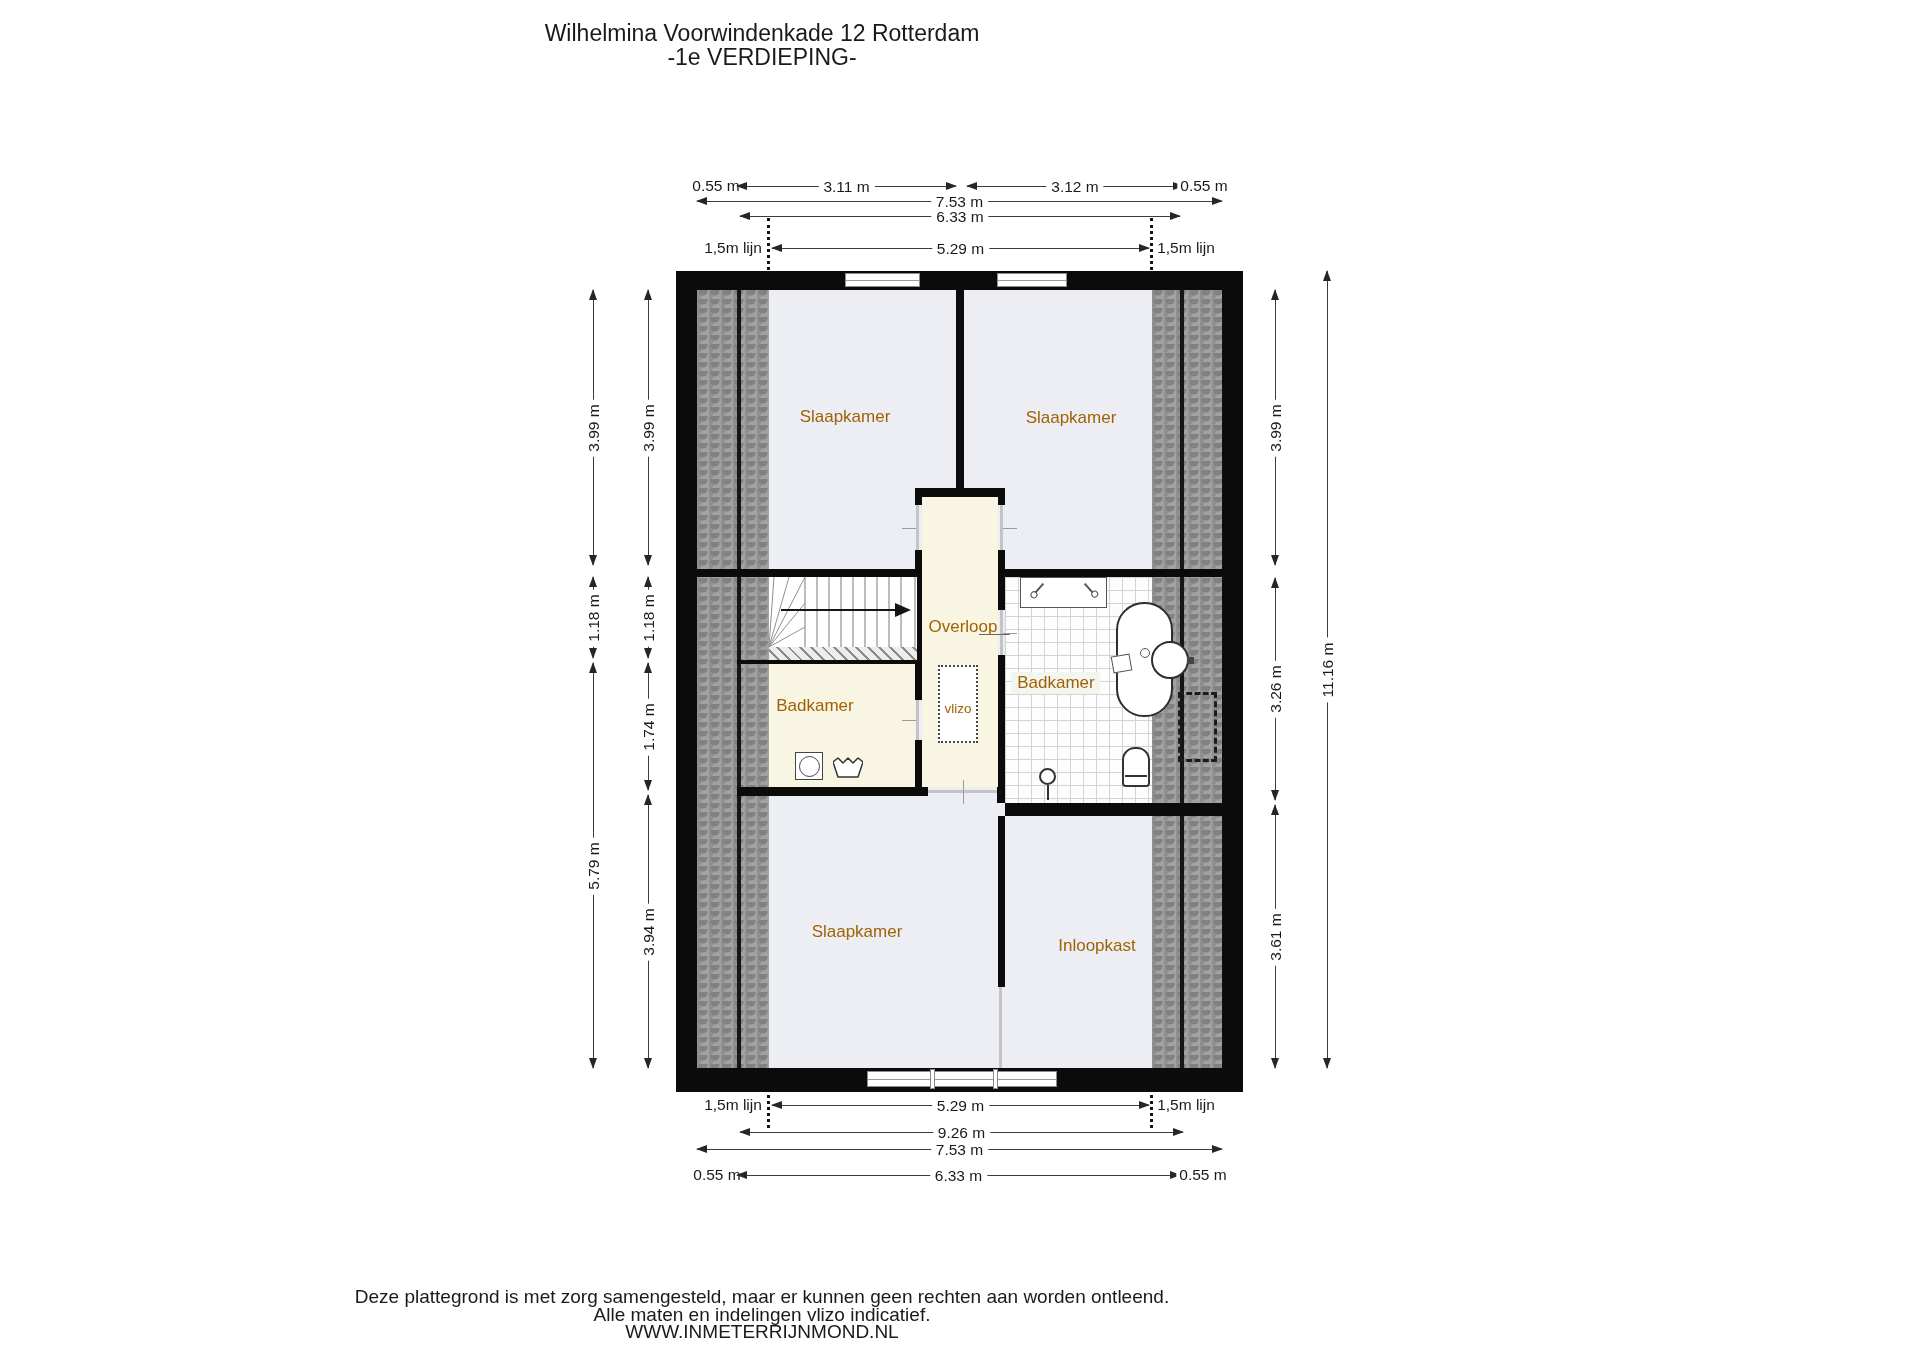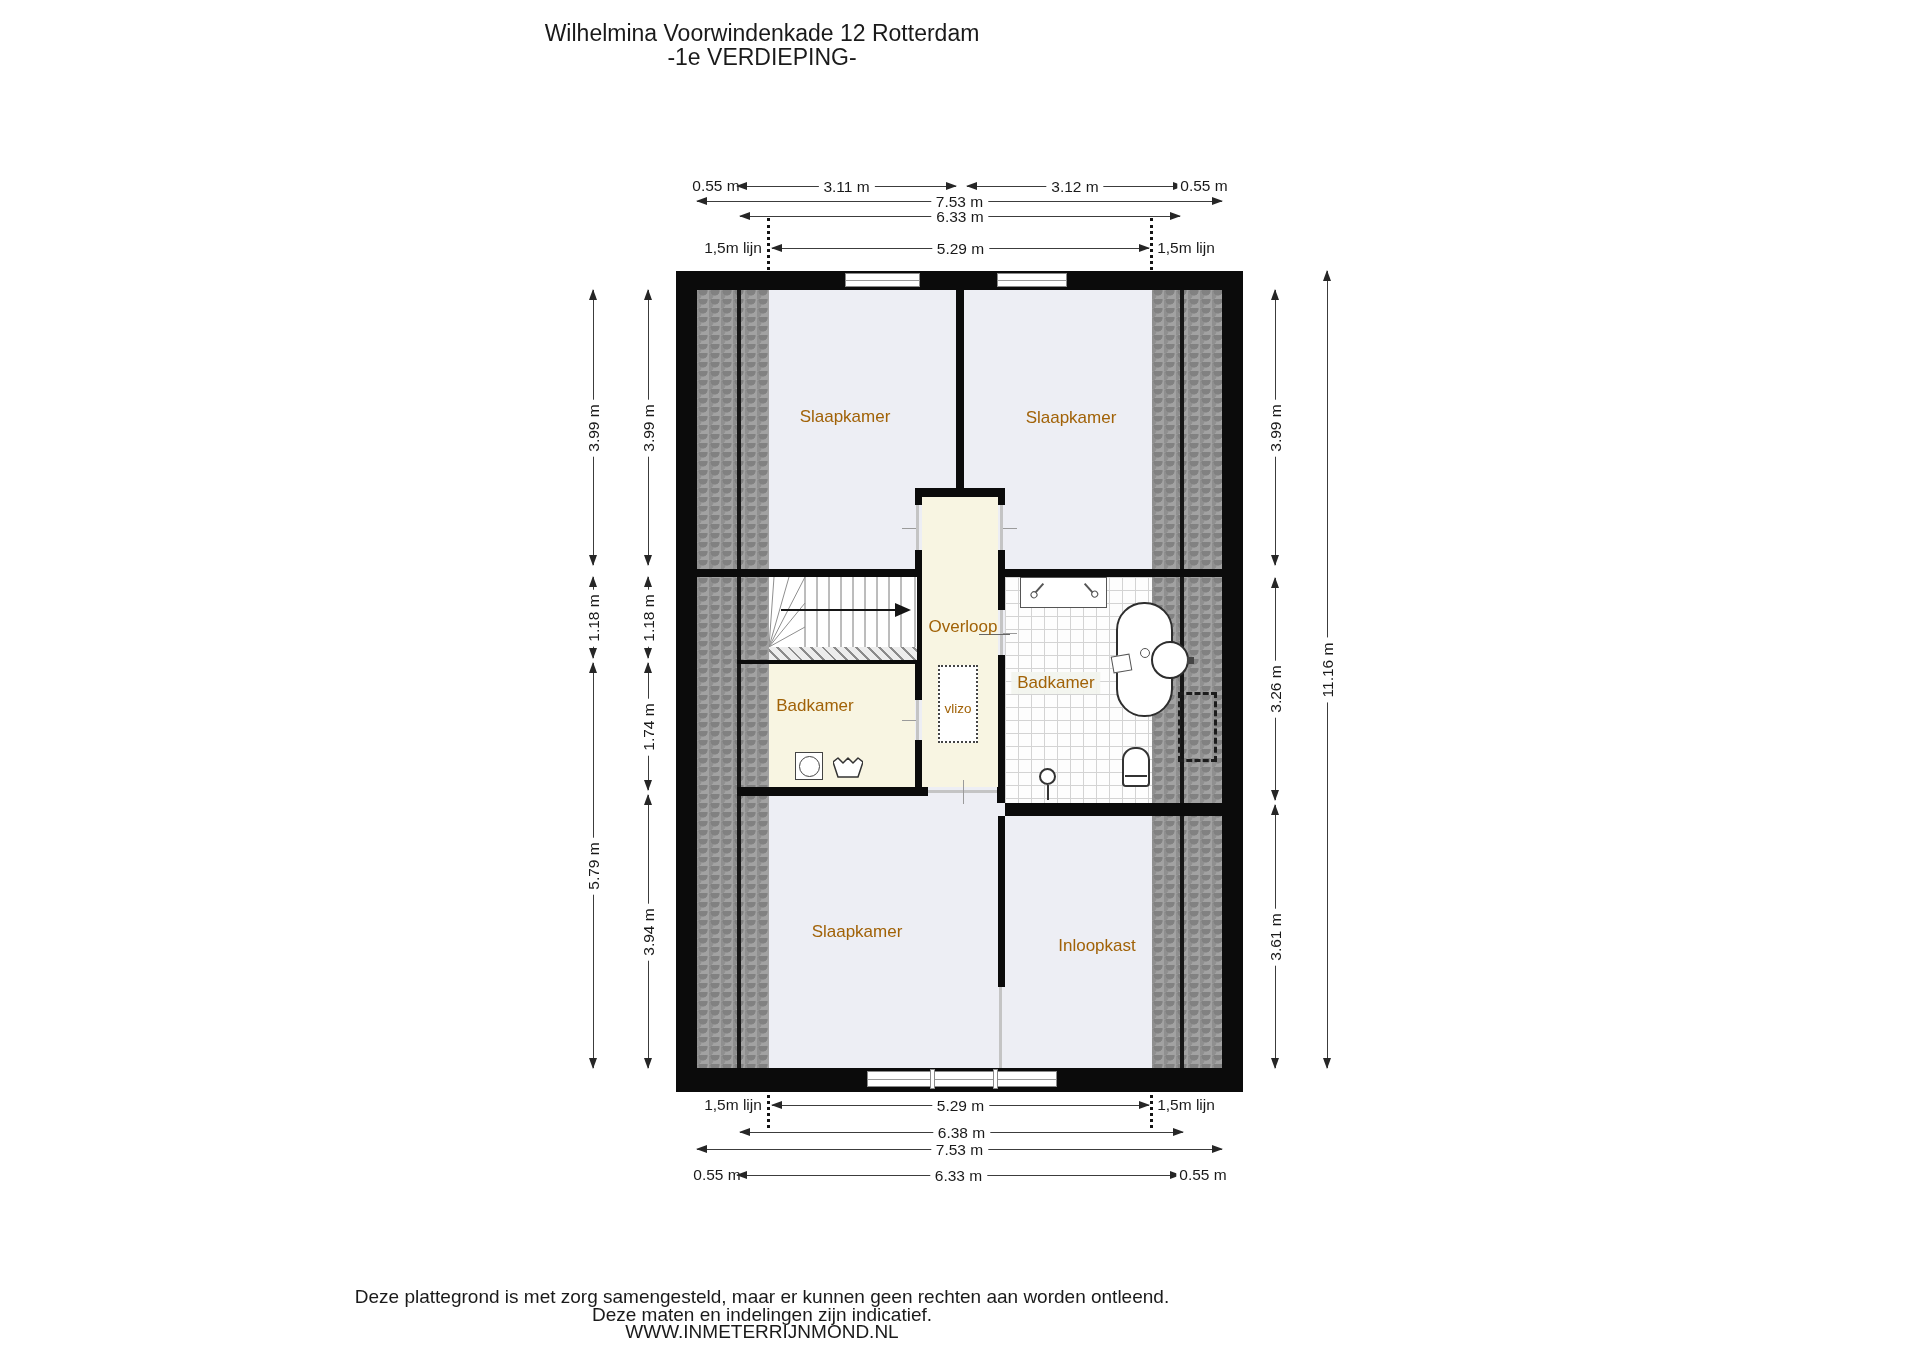--- a/index.html
+++ b/index.html
@@ -190,21 +190,21 @@
     <span class="dlabel">5.29 m</span>
     </div>
   <div class="dtext" style="left:1186px;top:248px">1,5m lijn</div>
 
   <div class="dtext" style="left:733px;top:1105px">1,5m lijn</div>
   <div class="dimh" style="left:772px;top:1105px;width:377px">
     <span class="dlabel">5.29 m</span>
     </div>
   <div class="dtext" style="left:1186px;top:1105px">1,5m lijn</div>
   <div class="dimh" style="left:740px;top:1132px;width:443px">
-    <span class="dlabel">6.38 m</span>
+    <span class="dlabel">9.26 m</span>
     </div>
   <div class="dimh" style="left:697px;top:1149px;width:525px">
     <span class="dlabel">7.53 m</span>
     </div>
   <div class="dtext" style="left:717px;top:1175px">0.55 m</div>
   <div class="dimh" style="left:737px;top:1175px;width:443px">
     <span class="dlabel">6.33 m</span>
     </div>
   <div class="dtext" style="left:1203px;top:1175px">0.55 m</div>
 
@@ -237,16 +237,16 @@
     <span class="dlabel">3.26 m</span>
     </div>
   <div class="dimv" style="left:1275px;top:805px;height:263px">
     <span class="dlabel">3.61 m</span>
     </div>
   <div class="dimv" style="left:1327px;top:271px;height:797px">
     <span class="dlabel">11.16 m</span>
     </div>
 
   <div class="abs foot" style="top:1286px">Deze plattegrond is met zorg samengesteld, maar er kunnen geen rechten aan worden ontleend.</div>
-  <div class="abs foot" style="top:1304px">Deze maten en indelingen zijn indicatief.</div>
+  <div class="abs foot" style="top:1304px">Alle maten en indelingen vlizo indicatief.</div>
   <div class="abs foot" style="top:1321px">WWW.INMETERRIJNMOND.NL</div>
 
 </div>
 
 </body></html>

